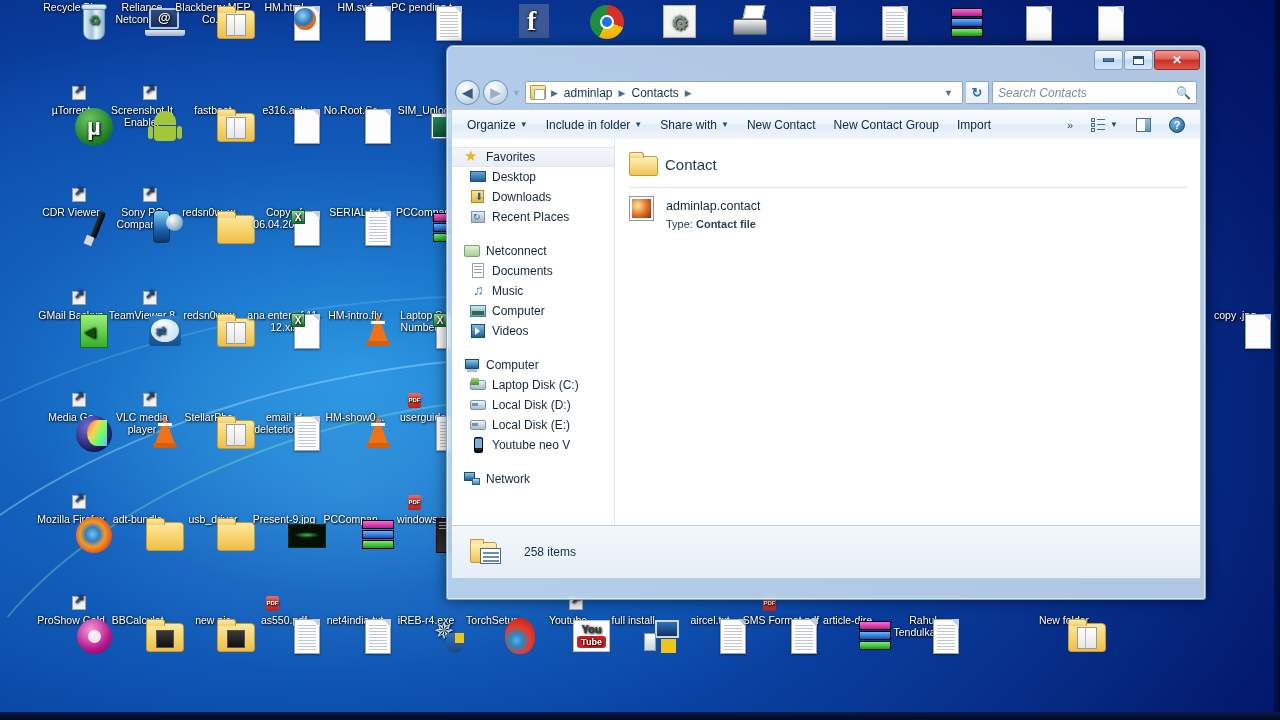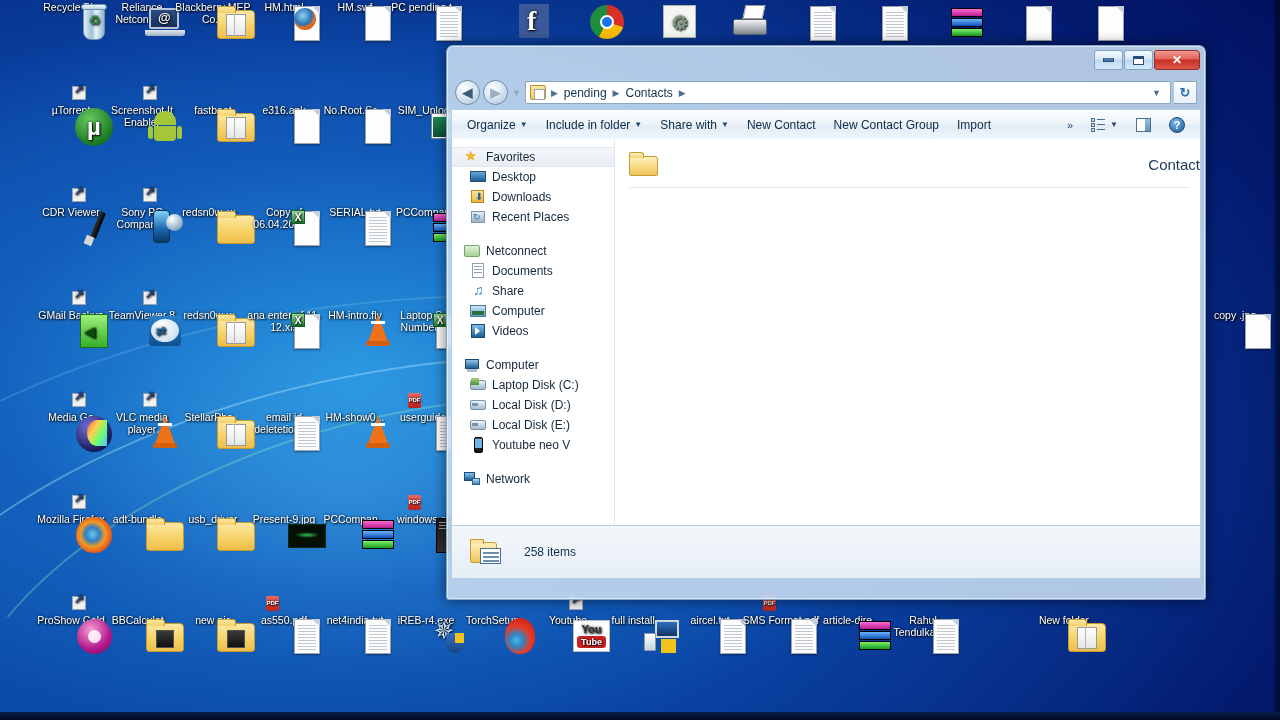--- a/index.html
+++ b/index.html
@@ -185,21 +185,21 @@
     width: 163px; background: #fff; border-right: 1px solid #dfe6ec;
     padding: 8px 0 0 0; font-size: 12px; color: #14283c; overflow: hidden;
   }
   .navrow { display: flex; align-items: center; height: 20px; padding-left: 18px; gap: 6px; white-space: nowrap; }
   .navrow.head { font-weight: normal; padding-left: 12px; }
   .navrow.sel { background: linear-gradient(#f4f7fa,#e8eef4); border-top:1px solid #dfe7ef; border-bottom:1px solid #dfe7ef; }
   .navgap { height: 14px; }
   .nicon { width: 16px; height: 16px; position: relative; flex: none; }
 
   #filelist { flex: 1; position: relative; background: #fff; }
-  .fl-header { padding: 12px 0 0 14px; display: flex; align-items: center; gap: 6px; justify-content: space-between; }
+  .fl-header { padding: 12px 0 0 14px; display: flex; align-items: center; gap: 6px; }
   .fl-header .ftext { font-size: 15px; color: #1b3854; }
   .fl-divider { height: 1px; background: #e2e6ea; margin: 10px 12px 0 14px; }
   .fl-row { display: flex; align-items: flex-start; gap: 12px; padding: 8px 0 0 14px; }
   .fl-row .ftitle { font-size: 12.5px; color: #0f2740; line-height: 15px; }
   .fl-row .fsub { font-size: 11px; color: #2b4157; line-height: 15px; }
   .fl-row .fsub b { font-weight: bold; }
   .contactico {
     width: 25px; height: 25px; border: 1px solid #8f98a3; background: #fff;
     position: relative; flex: none; overflow: hidden;
   }
@@ -371,28 +371,32 @@
     </div>
   </div>
 
   <div id="addrbar">
     <div class="navbtn">◀</div>
     <div class="navbtn disabled">▶</div>
     <div class="dropnav">▼</div>
     <div id="crumbs">
       <span class="crumbicon"></span>
       <span class="sep">▶</span>
-      <span class="crumb">pending</span>
+      <span class="crumb">adminlap</span>
       <span class="sep">▶</span>
       <span class="crumb">Contacts</span>
       <span class="sep">▶</span>
       <span class="crumbspace"></span>
       <span class="caret">▼</span>
     </div>
     <div class="refresh">↻</div>
+    <div id="searchbox">
+      <span>Search Contacts</span>
+      <span class="sicon">🔍</span>
+    </div>
   </div>
 
   <div id="toolbar">
       <div class="tbitem">
         <span>Organize</span>
         <span class="dn">▼</span>
       </div>
       <div class="tbitem">
         <span>Include in folder</span>
         <span class="dn">▼</span>
@@ -472,21 +476,21 @@
           <span class="nicon">
             <span style="position:absolute;left:2px;top:0;width:12px;height:15px;background:#fff;border:1px solid #90a0b0"></span>
             <span style="position:absolute;left:4px;top:3px;width:8px;height:1px;background:#90a0b0;box-shadow:0 3px 0 #90a0b0,0 6px 0 #90a0b0"></span>
           </span>
           <span>Documents</span>
         </div>
         <div class="navrow">
           <span class="nicon">
             <span style="position:absolute;left:3px;top:0px;color:#1f7fc4;font-size:14px;line-height:15px">♫</span>
           </span>
-          <span>Share</span>
+          <span>Music</span>
         </div>
         <div class="navrow">
           <span class="nicon">
             <span style="position:absolute;left:0;top:2px;width:16px;height:12px;background:linear-gradient(#cfe9f7,#5f9fcb);border:1px solid #4c7d9f"></span>
             <span style="position:absolute;left:2px;top:8px;width:12px;height:4px;background:#2f6f3a"></span>
           </span>
           <span>Computer</span>
         </div>
         <div class="navrow">
           <span class="nicon">
@@ -541,20 +545,28 @@
         </div>
       </div>
     <div id="filelist">
       <div class="fl-header">
         <span class="bigfolder">
             <span class="f"></span>
           </span>
         <span class="ftext">Contact</span>
       </div>
       <div class="fl-divider"></div>
+      <div id="file-rows">
+          <div class="fl-row">
+            <span class="contactico">
+              <span class="pic"></span>
+            </span>
+            <span><span class="ftitle">adminlap.contact</span><br><span class="fsub"><span>Type:</span> <b>Contact file</b></span></span>
+          </div>
+        </div>
     </div>
   </div>
 
   <div id="statusbar">
     <span class="statusico">
       <span class="sf"></span>
         <span class="card"></span>
     </span>
     <span>258 items</span>
   </div>

